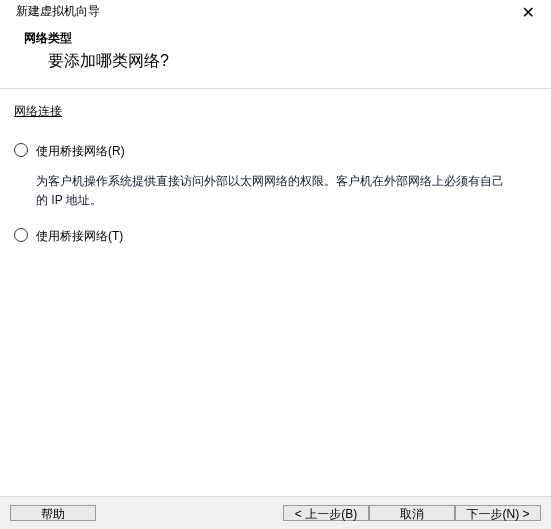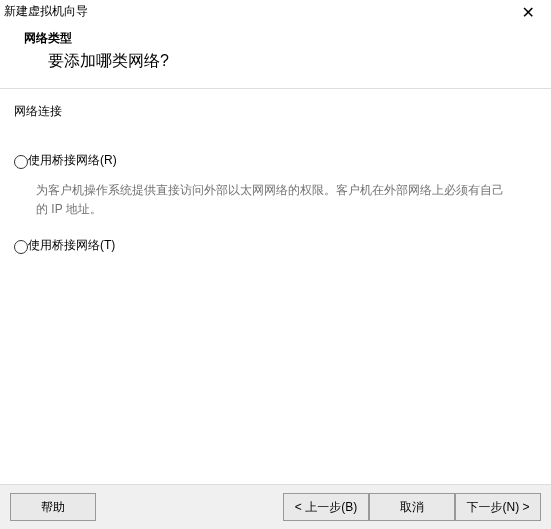--- a/index.html
+++ b/index.html
@@ -9,21 +9,21 @@
       background: #fff;
       width: 551px;
       height: 529px;
       overflow: hidden;
       position: relative;
     }
     .titlebar {
       display: flex;
       justify-content: space-between;
       align-items: flex-start;
-      padding: 3px 6px 0 4px;
+      padding: 3px 6px 0 16px;
       height: 24px;
     }
     .close-btn {
       font-size: 16px;
       line-height: 1;
       padding: 2px 10px;
       cursor: pointer;
       font-family: Arial, sans-serif;
     }
     .header {
@@ -41,28 +41,30 @@
     .sep {
       border: none;
       border-top: 1px solid #ddd;
       margin: 6px 0 0 0;
     }
     .content {
       padding: 14px 14px 0 14px;
     }
     .group-label {
       font-size: 12px;
-      margin-bottom: 32px;
+      margin-bottom: 23px;
+      text-decoration: underline;
     }
     .option {
       margin-bottom: 18px;
     }
     .option-row {
       display: flex;
-      align-items: flex-end;
+      align-items: flex-start;
+      gap: 8px;
       margin-bottom: 4px;
       position: relative;
     }
     .radio {
       width: 14px;
       height: 14px;
       border: 1px solid #333;
       border-radius: 50%;
       display: inline-flex;
       align-items: center;
@@ -74,21 +76,21 @@
       content: "";
       width: 6px;
       height: 6px;
       background: #000;
       border-radius: 50%;
       display: block;
     }
     .option-label { font-size: 12px; }
     .option-desc {
       font-size: 12px;
-      color: #737373;
+      color: #0f172a;
       padding-left: 22px;
       line-height: 1.6;
       max-width: 500px;
       margin-top: 12px;
     }
     .red-underline {
       position: absolute;
       left: 15px;
       top: 16px;
       width: 165px;
@@ -101,21 +103,21 @@
       left: 0;
       right: 0;
       border-top: 1px solid #ddd;
       padding: 8px 10px;
       display: flex;
       align-items: center;
       background: #f0f0f0;
     }
     .btn {
       min-width: 86px;
-      height: 28px;
+      height: 16px;
       border: 1px solid #999;
       background: #e9e9e9;
       font-size: 12px;
       font-family: inherit;
       cursor: pointer;
       padding: 0 8px;
     }
     .footer-spacer { flex: 1; }
     .footer-right { display: flex; gap: 0; }
   </style>

